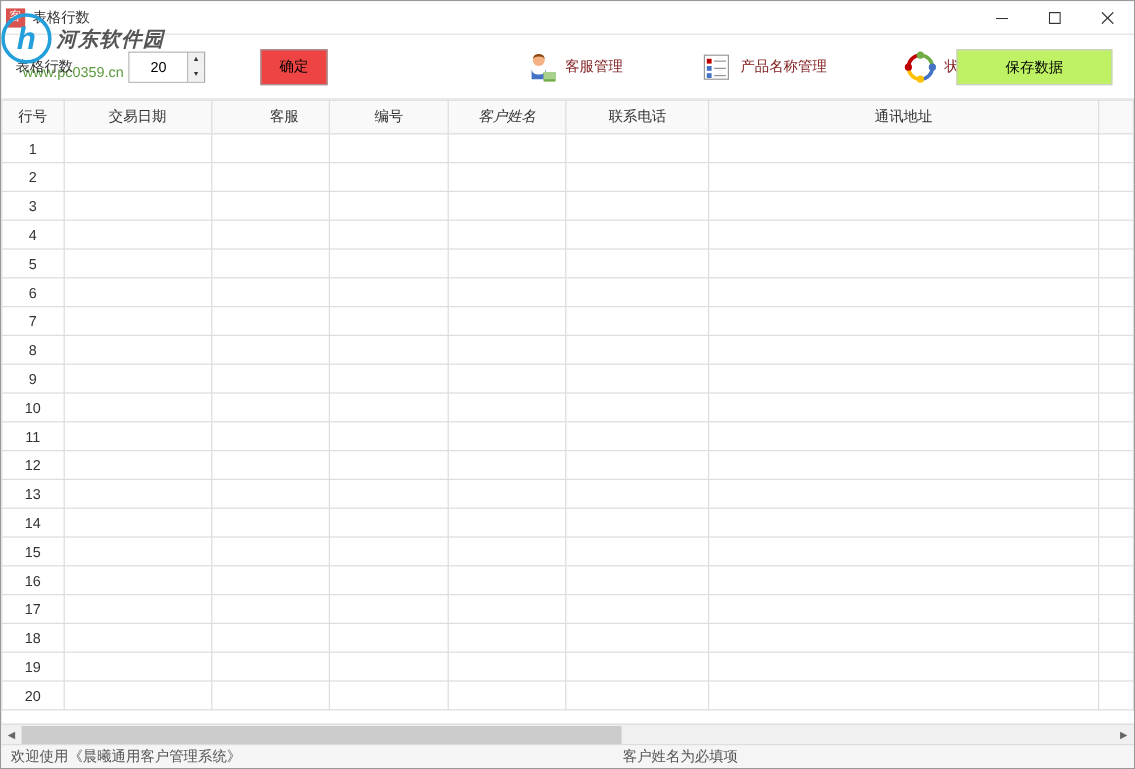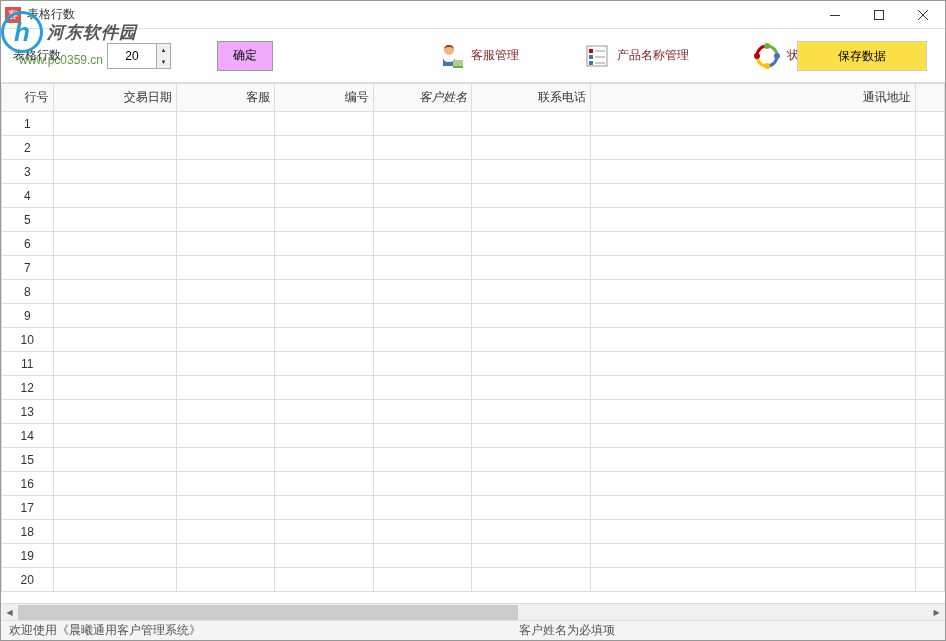--- a/index.html
+++ b/index.html
@@ -16,31 +16,31 @@
     .watermark-logo-inner { font-size: 26px; font-weight: bold; font-style: italic; color: #23a0db; }
     .watermark-text { font-size: 17px; font-weight: bold; font-style: italic; color: #555; margin-left: 4px; letter-spacing: 1px; }
     .watermark-url { position: absolute; top: 52px; left: 18px; font-size: 12px; color: #5c9b3e; }
     
     .toolbar { height: 54px; display: flex; align-items: center; padding: 0 10px; border-bottom: 1px solid #ddd; position: relative; gap: 40px; }
     .row-count-label { font-size: 12px; color: #333; margin-left: 2px; }
     .spinner { width: 64px; height: 26px; margin: 0 6px; display: flex; border: 1px solid #aaa; }
     .spinner input { width: 48px; border: none; text-align: center; font-size: 12px; outline: none; }
     .spinner-btns { width: 15px; display: flex; flex-direction: column; border-left: 1px solid #aaa; }
     .spinner-btn { flex: 1; font-size: 6px; display: flex; align-items: center; justify-content: center; cursor: pointer; background: #f0f0f0; }
-    .confirm-btn { width: 56px; height: 30px; border: 1px solid #999; background: #f0abfc; cursor: pointer; font-size: 12px; }
+    .confirm-btn { width: 56px; height: 30px; border: 1px solid #999; background: #ef4444; cursor: pointer; font-size: 12px; }
     
     .toolbar-btn { display: flex; align-items: center; cursor: pointer; margin-left: 24px; }
     .toolbar-icon { width: 28px; height: 28px; margin-right: 6px; display: inline-flex; align-items: center; justify-content: center; }
     .toolbar-label { font-size: 12px; color: #7f1d1d; }
     
-    .save-btn { position: absolute; right: 18px; top: 12px; width: 130px; height: 30px; background: #fde047; border: 1px solid #ccc; cursor: pointer; font-size: 12px; }
+    .save-btn { position: absolute; right: 18px; top: 12px; width: 130px; height: 30px; background: #bef264; border: 1px solid #ccc; cursor: pointer; font-size: 12px; }
     
     .table-container { height: 520px; overflow: auto; position: relative; }
     table { border-collapse: collapse; width: 100%; table-layout: fixed; }
-    th { background: #f9f9f9; border: 1px solid #ddd; padding: 5px 4px; font-weight: normal; font-size: 12px; text-align: right; height: 26px; }
+    th { background: #f9f9f9; border: 1px solid #ddd; padding: 5px 4px; font-weight: normal; font-size: 12px; text-align: center; height: 26px; }
     td { border: 1px solid #ddd; padding: 3px 4px; font-size: 12px; text-align: center; height: 24px; }
     .col-rownum { width: 46px; }
     .col-date { width: 110px; }
     .col-service { width: 88px; padding-left: 27px; }
     .col-code { width: 88px; }
     .col-name { width: 88px; font-style: italic; }
     .col-phone { width: 106px; }
     .col-address { width: 290px; }
     .col-extra { width: 26px; }
     

